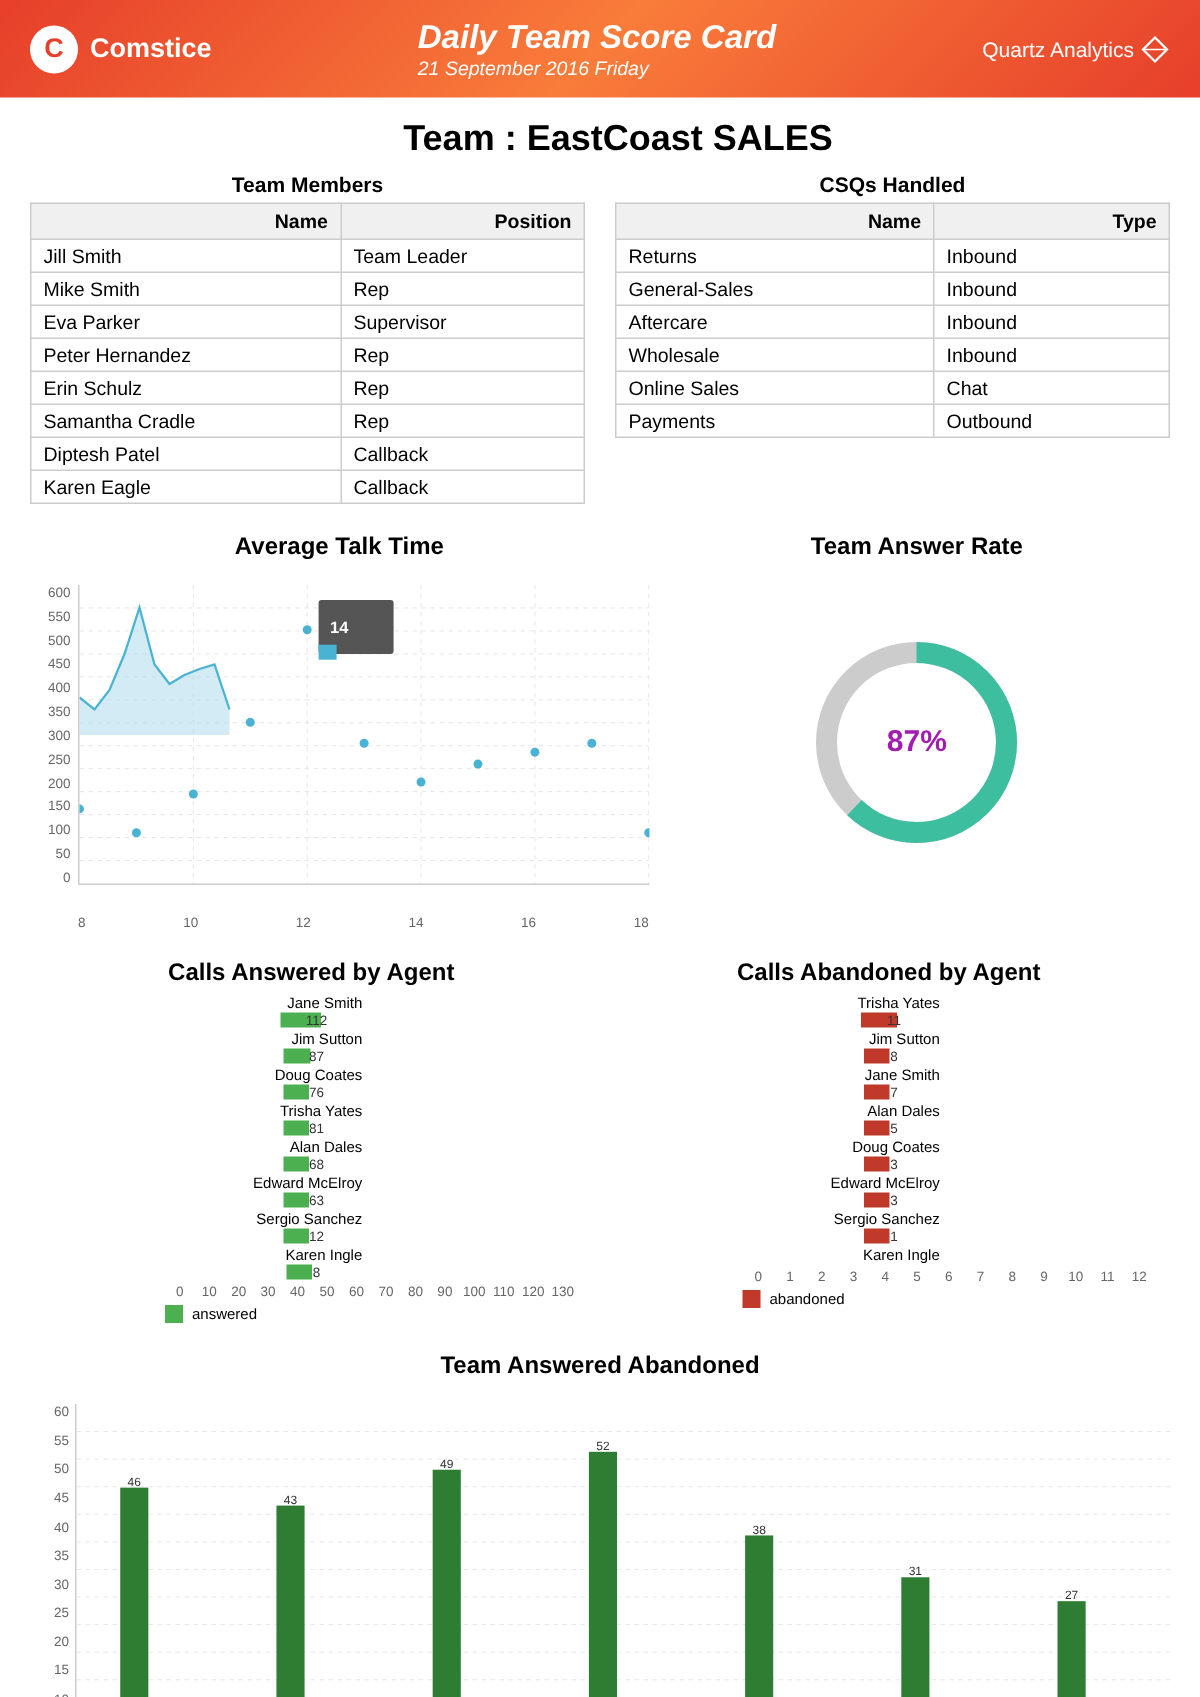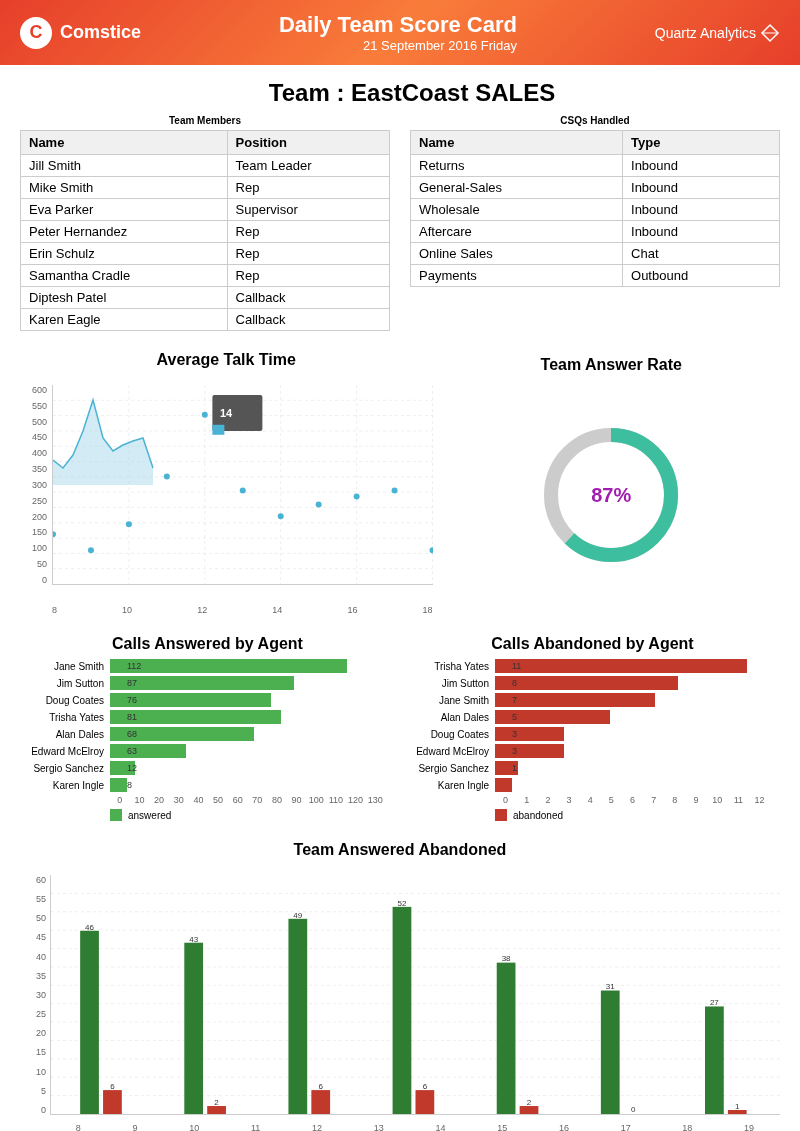--- a/index.html
+++ b/index.html
@@ -21,55 +21,55 @@
       font-weight: bold;
       font-size: 18px;
     }
     .logo-circle {
       width: 32px; height: 32px;
       background: white;
       border-radius: 50%;
       display: flex; align-items: center; justify-content: center;
     }
     .logo-c { color: #e63f2a; font-weight: bold; font-size: 18px; }
-    .header-title { text-align: right; color: white; }
+    .header-title { text-align: left; color: white; font-style: italic; }
     .header-title h1 { font-size: 22px; font-weight: bold; }
     .header-title p { font-size: 13px; }
     .header-brand { color: white; font-size: 14px; display: flex; align-items: center; gap: 4px; }
     
     
     .team-title { text-align: center; font-size: 24px; font-weight: bold; padding: 14px 0 8px; margin-left: 24px; }
     
     
     .tables-section {
       display: flex;
       gap: 20px;
       padding: 0 20px 10px;
     }
     .table-block { flex: 1; }
-    .table-block h3 { text-align: center; font-size: 10px; font-weight: bold; margin-bottom: 4px; }
+    .table-block h3 { text-align: center; font-size: 14px; font-weight: bold; margin-bottom: 4px; }
     .data-table { width: 100%; border-collapse: collapse; font-size: 13px; }
-    .data-table th { background: #f0f0f0; border: 1px solid #ccc; padding: 4px 8px; text-align: left; font-weight: bold; }
+    .data-table th { background: #f0f0f0; border: 1px solid #ccc; padding: 4px 8px; text-align: right; font-weight: bold; }
     .data-table td { border: 1px solid #ccc; padding: 3px 8px; }
     
     
-    .charts-row { display: flex; padding: 10px 20px; gap: 10px; align-items: center; }
+    .charts-row { display: flex; padding: 10px 20px; gap: 10px; }
     .chart-block { flex: 1; }
     .chart-title { text-align: center; font-size: 16px; font-weight: bold; margin-bottom: 6px; }
     
     
     .donut-container { display: flex; align-items: center; justify-content: center; height: 230px; }
     
     
     .bar-charts-row { display: flex; padding: 10px 20px; gap: 10px; }
     .bar-chart-block { flex: 1; }
     
     
     .bottom-chart { padding: 10px 20px 20px; }
-    .h-bar-row { display: flex; align-items: center; margin-bottom: 3px; font-size: 10px; }
+    .h-bar-row { display: flex; align-items: center; margin-bottom: 3px; font-size: 10px; flex-direction: column; }
     .h-bar-label { width: 90px; text-align: right; padding-right: 6px; font-size: 10px; white-space: nowrap; overflow: hidden; }
     .h-bar-track { flex: 1; height: 14px; background: transparent; position: relative; }
     .h-bar-fill { height: 100%; display: flex; align-items: center; padding-left: 17px; font-size: 9px; color: #333; }
     .h-bar-green { background: #4caf50; }
     .h-bar-red { background: #c0392b; }
     .h-bar-axis { display: flex; font-size: 9px; color: #666; margin-left: 90px; }
     .h-bar-axis span { flex: 1; text-align: center; }
     .legend-row { display: flex; align-items: center; gap: 6px; font-size: 10px; margin-top: 4px; margin-left: 90px; }
     .legend-box { width: 12px; height: 12px; display: inline-block; }
   </style>
@@ -158,25 +158,25 @@
       <tbody id="csqs-body">
           <tr>
             <td>Returns</td>
             <td>Inbound</td>
           </tr>
           <tr>
             <td>General-Sales</td>
             <td>Inbound</td>
           </tr>
           <tr>
+            <td>Aftercare</td>
+            <td>Inbound</td>
+          </tr>
+          <tr>
             <td>Wholesale</td>
-            <td>Inbound</td>
-          </tr>
-          <tr>
-            <td>Aftercare</td>
             <td>Inbound</td>
           </tr>
           <tr>
             <td>Online Sales</td>
             <td>Chat</td>
           </tr>
           <tr>
             <td>Payments</td>
             <td>Outbound</td>
           </tr>

